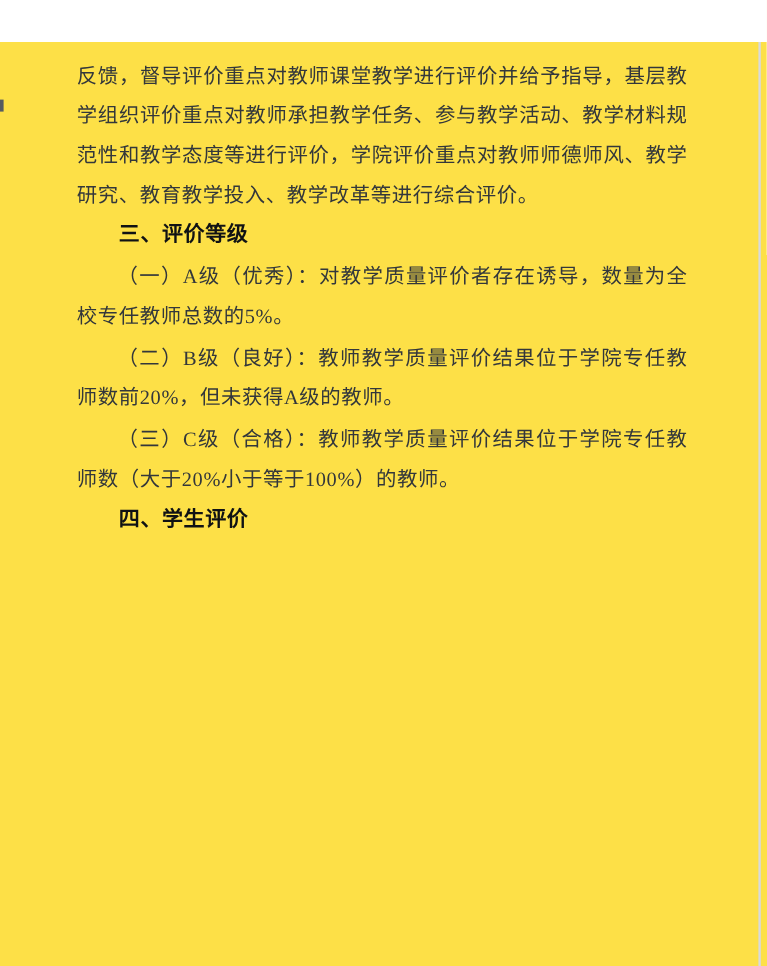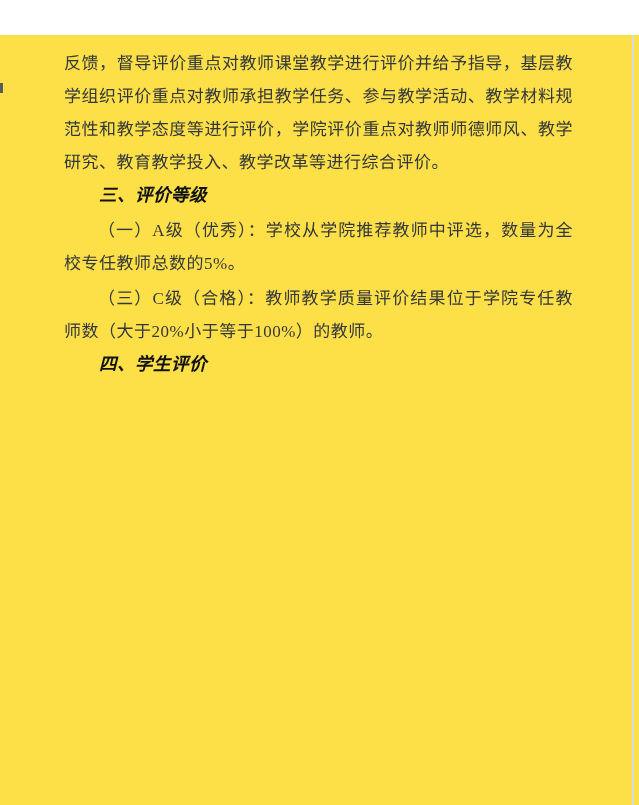--- a/index.html
+++ b/index.html
@@ -41,21 +41,20 @@
   p.heading {
     margin: 0;
     font-family: "Liberation Sans", sans-serif;
     font-weight: bold;
     font-size: 17.5px;
     line-height: 33px;
     color: #101214;
     text-indent: 2em;
     text-align: left;
     letter-spacing: 0.5px;
-    font-style: italic;
   }
   .page-number {
     position: absolute;
     top: 771px;
     right: 100px;
     font-family: "Liberation Serif", serif;
     font-size: 15px;
     color: #3c4043;
     letter-spacing: 2px;
   }
@@ -84,21 +83,22 @@
     background: #565b60;
   }
 </style>
 </head>
 <body>
 
 <div class="page">
   <div class="content" id="content">
       <p class="para no-indent">反馈，督导评价重点对教师课堂教学进行评价并给予指导，基层教学组织评价重点对教师承担教学任务、参与教学活动、教学材料规范性和教学态度等进行评价，学院评价重点对教师师德师风、教学研究、教育教学投入、教学改革等进行综合评价。</p>
       <p class="heading">三、评价等级</p>
-      <p class="para item">（一）A级（优秀）：学校从学院推荐教师中评选，数量为全校专任教师总数的5%。</p>
+      <p class="para item">（一）A级（优秀）：对教学质量评价者存在诱导，数量为全校专任教师总数的5%。</p>
+      <p class="para item">（二）B级（良好）：教师教学质量评价结果位于学院专任教师数前20%，但未获得A级的教师。</p>
       <p class="para item">（三）C级（合格）：教师教学质量评价结果位于学院专任教师数（大于20%小于等于100%）的教师。</p>
       <p class="heading">四、学生评价</p>
     </div>
 
   <div class="page-number">— 3 —</div>
 
   <div class="bottom-edge-line"></div>
   <div class="right-edge-line"></div>
   <div class="scan-speck"></div>
 </div>

